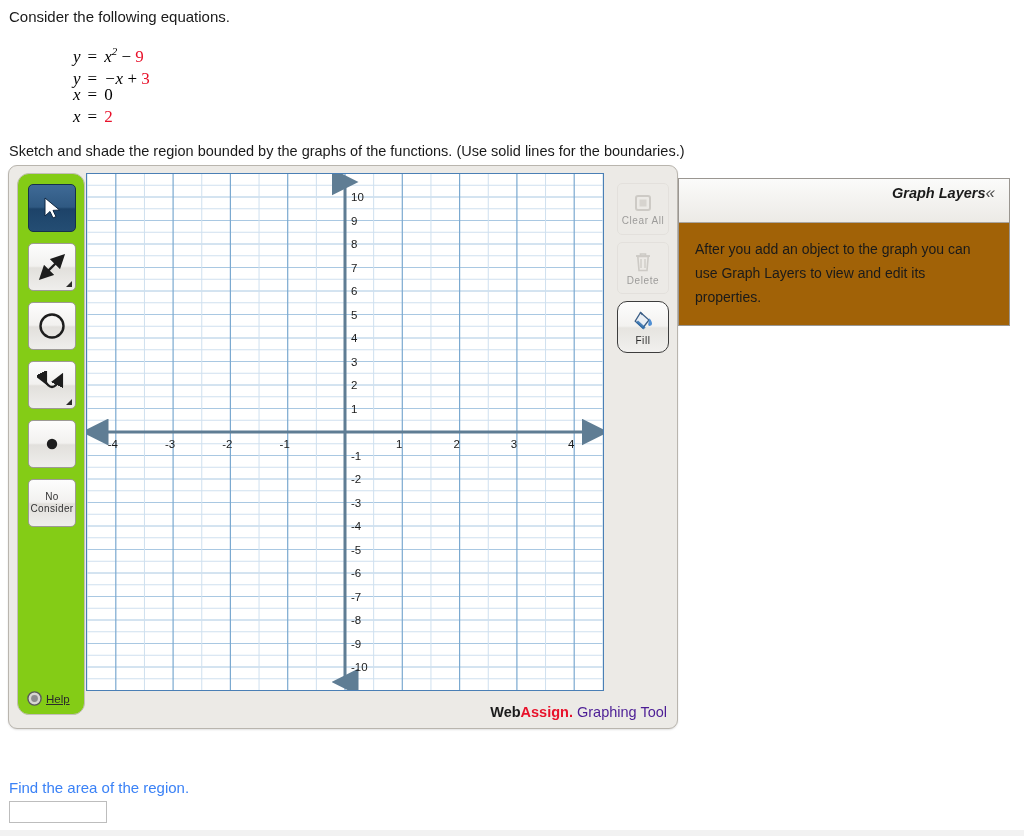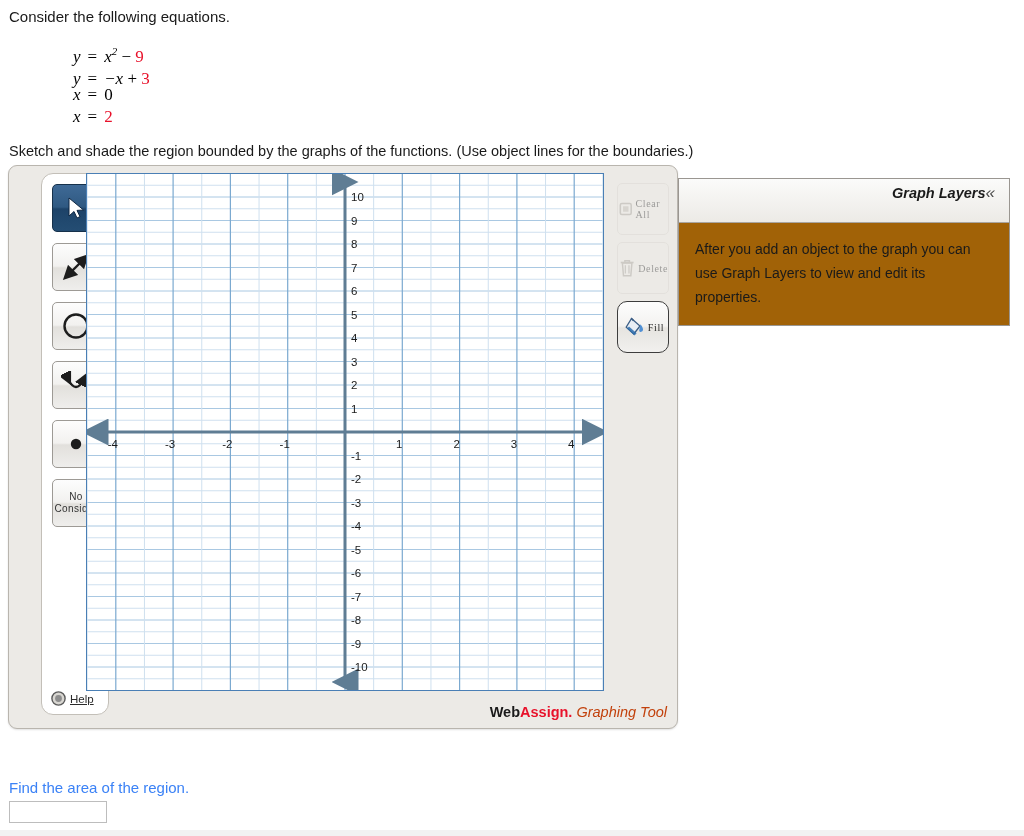--- a/index.html
+++ b/index.html
@@ -53,24 +53,23 @@
     border: 1px solid #b9b5ae;
     border-radius: 9px;
     box-shadow: 0 1px 2px rgba(0,0,0,.12);
   }
 
   
   #left-toolbar {
     position: absolute;
     left: 8px; top: 7px;
     width: 68px; height: 542px;
-    background: #ffffff;
+    background: #84cc16;
     border: 1px solid #c3bfb8;
     border-radius: 12px;
-    margin-left: 24px;
   }
   .tool-btn {
     position: absolute;
     left: 10px;
     width: 48px; height: 48px;
     border: 1px solid #9d9a95;
     border-radius: 5px;
     background: linear-gradient(to bottom, #fdfdfd 0%, #f2f1ef 48%, #e2e0dc 52%, #efeeec 100%);
     display: flex; align-items: center; justify-content: center;
     cursor: pointer;
@@ -120,25 +119,24 @@
   #right-toolbar {
     position: absolute;
     left: 605px; top: 7px;
     width: 58px; height: 542px;
   }
   .rtool {
     position: absolute;
     left: 3px;
     width: 52px; height: 52px;
     border-radius: 5px;
-    display: flex; flex-direction: row;
+    display: flex; flex-direction: column;
     align-items: center; justify-content: center;
     gap: 2px;
     cursor: pointer;
-    font-family: Liberation Serif, serif;
   }
   .rtool.disabled {
     border: 1px solid #dcd9d4;
     background: #eceae6;
     opacity: .55;
   }
   .rtool.enabled {
     border: 1px solid #3d3d3d;
     background: linear-gradient(to bottom, #fdfdfd 0%, #f3f2f0 48%, #e6e4e0 52%, #f1f0ee 100%);
   }
@@ -152,21 +150,21 @@
   
   #branding {
     position: absolute;
     right: 10px; bottom: 8px;
     font-size: 14.5px;
     font-weight: bold;
     white-space: nowrap;
   }
   #branding .wa-web { color: #1a1a1a; }
   #branding .wa-assign { color: #e8122b; }
-  #branding .wa-tool { color: #c2410c; font-weight: normal; font-style: italic; }
+  #branding .wa-tool { color: #4c1d95; font-weight: normal; }
 
   
   #graph-layers {
     position: absolute;
     left: 678px; top: 178px;
     width: 332px;
     border: 1px solid #9a9691;
     background: #d4d2cc;
   }
   #gl-header {
@@ -230,21 +228,21 @@
       <span class="eq-var">y</span><span class="eq-eq">=</span><span class="eq-var">−x</span><span class="sup"></span><span> + </span><span class="eq-red">3</span>
     </div>
     <div class="eq-row">
       <span class="eq-var">x</span><span class="eq-eq">=</span><span>0</span>
     </div>
     <div class="eq-row">
       <span class="eq-var">x</span><span class="eq-eq">=</span><span class="eq-red">2</span>
     </div>
   </div>
 
-  <div class="prompt-line" id="prompt-sketch">Sketch and shade the region bounded by the graphs of the functions. (Use object lines for the boundaries.)</div>
+  <div class="prompt-line" id="prompt-sketch">Sketch and shade the region bounded by the graphs of the functions. (Use solid lines for the boundaries.)</div>
 
   <div id="graph-tool">
 
     <div id="left-toolbar">
 
       <div class="tool-btn active" style="top:10px;">
         <svg width="22" height="24" viewBox="0 0 22 24">
           <path d="M4 2 L4 20 L9 15.5 L12 22 L15 20.6 L12 14.4 L18.5 14 Z" fill="#ffffff" stroke="#0f2742" stroke-width="1"></path>
         </svg>
       </div>

